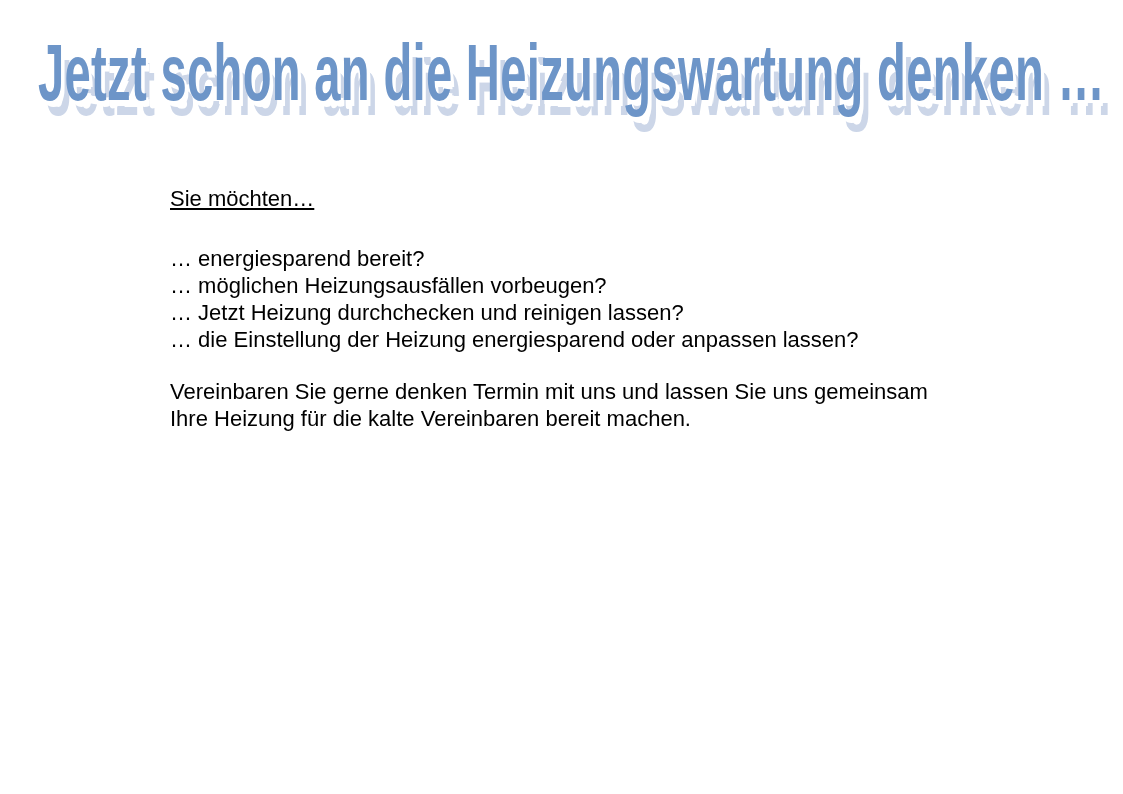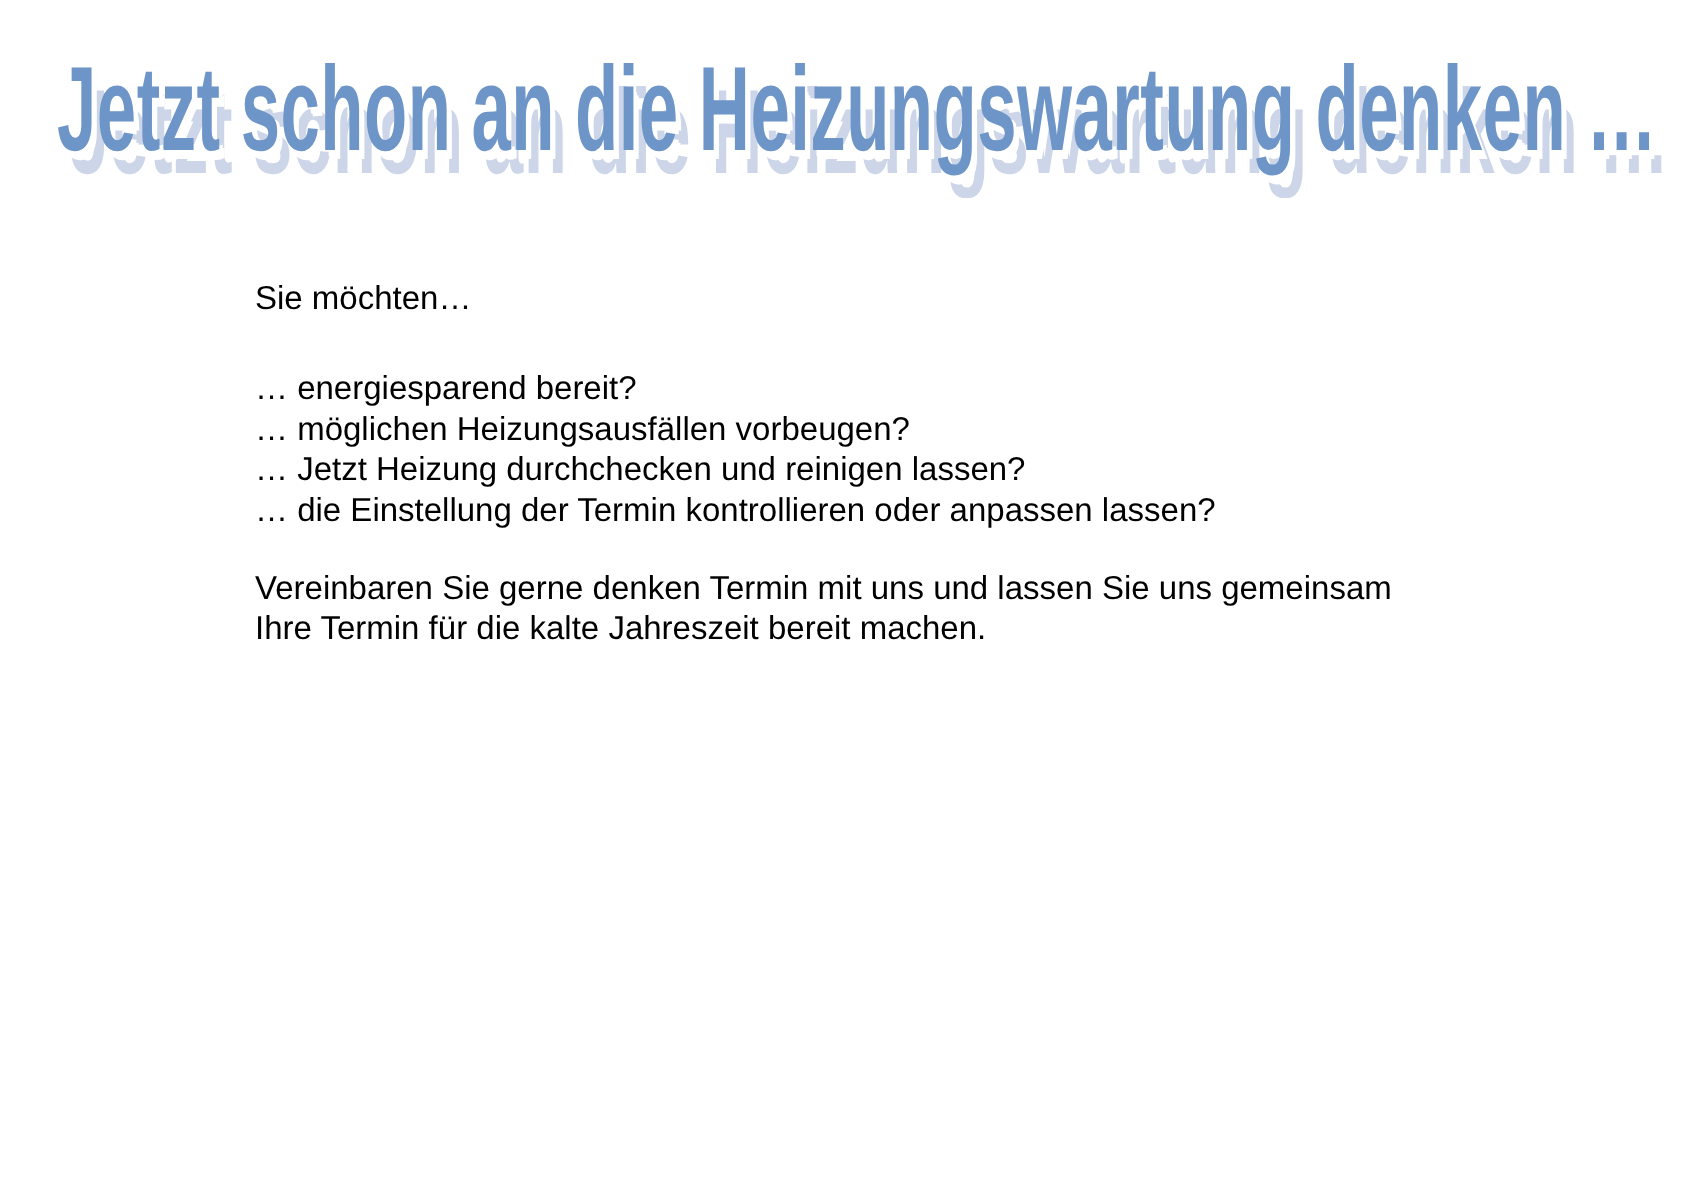--- a/index.html
+++ b/index.html
@@ -48,20 +48,21 @@
     left: 170px;
     top: 185px;
     width: 900px;
     font-size: 22px;
     line-height: 27px;
     color: #000000;
   }
   .intro {
     margin: 0 0 33px 0;
     white-space: nowrap;
+    text-decoration: underline;
   }
   .bullets {
     margin: 0 0 25px 0;
   }
   .bullet-line,
   .closing-line {
     white-space: nowrap;
   }
 </style>
 </head>
@@ -74,23 +75,23 @@
   </div>
 
   <div class="body-block">
 
     <div class="intro">Sie möchten…</div>
 
     <div class="bullets">
       <div class="bullet-line">… energiesparend bereit?</div>
       <div class="bullet-line">… möglichen Heizungsausfällen vorbeugen?</div>
       <div class="bullet-line">… Jetzt Heizung durchchecken und reinigen lassen?</div>
-      <div class="bullet-line">… die Einstellung der Termin kontrollieren oder anpassen lassen?</div>
+      <div class="bullet-line">… die Einstellung der Heizung energiesparend oder anpassen lassen?</div>
     </div>
 
     <div class="closing">
       <div class="closing-line">Vereinbaren Sie gerne denken Termin mit uns und lassen Sie uns gemeinsam</div>
-      <div class="closing-line">Ihre Termin für die kalte Jahreszeit bereit machen.</div>
+      <div class="closing-line">Ihre Heizung für die kalte Vereinbaren bereit machen.</div>
     </div>
 
   </div>
 
 </div>
 
 </body></html>

